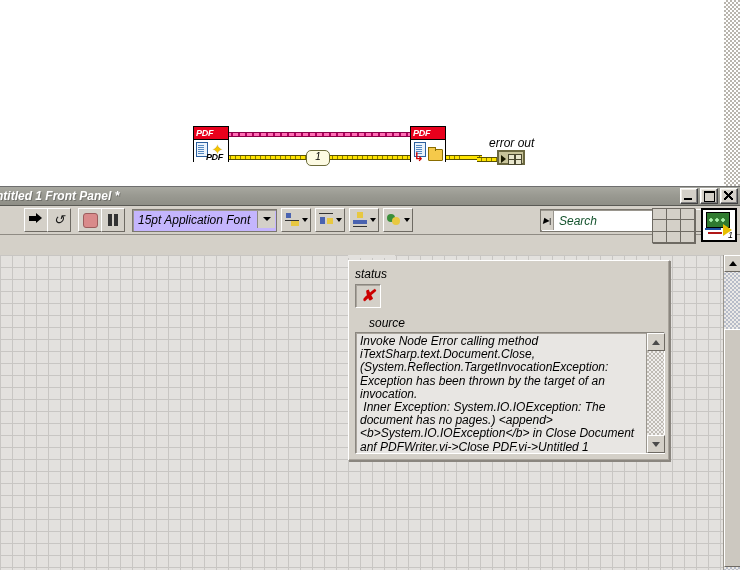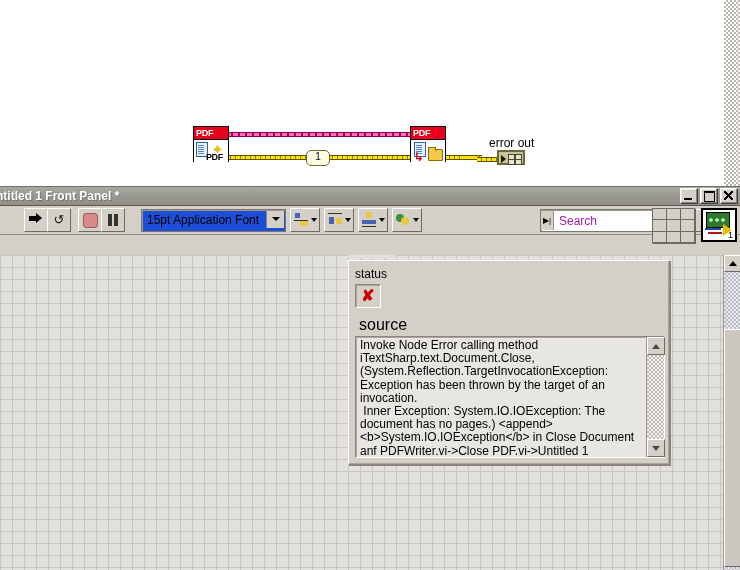--- a/index.html
+++ b/index.html
@@ -2,21 +2,21 @@
 <html><head>
 <meta charset="utf-8">
 <style>
   html,body{margin:0;padding:0;}
   body{
     width:740px;height:570px;overflow:hidden;
     font-family:"Liberation Sans", sans-serif;
     background:#ffffff;
     -webkit-font-smoothing:none;
   }
-  .root{position:relative;width:740px;height:498px;}
+  .root{position:relative;width:740px;height:498px;font-style:italic;}
 
   
   #block-diagram{
     position:absolute;left:0;top:0;width:740px;height:186px;
     background:#ffffff;overflow:hidden;
   }
   #bd-scroll-v{
     position:absolute;right:0;top:0;width:16px;height:186px;
     background-color:#ffffff;
     background-image:
@@ -171,21 +171,21 @@
   .tb-abort .dot{
     position:absolute;left:4px;top:4px;width:13px;height:13px;border-radius:3px;
     background:#d98a8a;border:1px solid #9c5c5c;
   }
   .tb-pause .p1,.tb-pause .p2{
     position:absolute;top:5px;width:4px;height:12px;background:#333;
   }
   .tb-pause .p1{left:6px;} .tb-pause .p2{left:12px;}
 
   .font-combo{
-    margin-left:17px;height:21px;width:143px;background:#1d4ed8;
+    margin-left:8px;height:21px;width:143px;background:#c4b5fd;
     border:1px solid #7b776f;box-shadow:inset 1px 1px 0 #9a968e;
     display:flex;align-items:center;position:relative;
   }
   .font-combo .txt{
     font-size:12px;color:#000;padding-left:5px;
     font-family:"Liberation Sans", sans-serif;white-space:nowrap;
   }
   .font-combo .arrow{
     position:absolute;right:1px;top:1px;width:17px;height:17px;
     background:#d4d0c8;border-left:1px solid #8c8880;
@@ -215,21 +215,21 @@
   .search-box{
     position:absolute;right:46px;top:3px;width:152px;height:21px;background:#ffffff;
     border:1px solid #7b776f;box-shadow:inset 1px 1px 0 #9a968e;
     display:flex;align-items:center;
   }
   .search-box .pre{
     width:12px;height:19px;background:#d4d0c8;border-right:1px solid #9a968e;
     display:flex;align-items:center;justify-content:center;font-size:8px;color:#000;
   }
   .search-box .ph{
-    font-size:12px;color:#a21caf;padding-left:5px;
+    font-size:12px;color:#14532d;padding-left:5px;
     font-family:"Liberation Sans", sans-serif;
   }
   .mag{position:absolute;right:5px;top:3px;width:13px;height:13px;}
   .mag .ring{
     position:absolute;left:0;top:0;width:9px;height:9px;border-radius:50%;
     border:2px solid #2b6fa8;background:#cfe6f5;
   }
   .mag .hand{
     position:absolute;left:8px;top:8px;width:5px;height:2px;background:#c86a12;
     transform:rotate(45deg);transform-origin:0 0;
@@ -347,22 +347,22 @@
   #code-radix{
     width:11px;height:20px;background:#bdb9b1;color:#6b675f;font-size:9px;
     display:flex;align-items:center;justify-content:center;
     font-family:"Liberation Sans", sans-serif;
   }
   #code-value{
     font-size:13px;color:#101a52;padding-left:8px;
     font-family:"Liberation Sans", sans-serif;
   }
   #src-cap{
-    font-size:16px;color:#000;font-family:"Liberation Sans", sans-serif;
-    display:block;margin:8px 0 2px 4px;
+    font-size:12px;color:#000;font-family:"Liberation Sans", sans-serif;
+    display:block;margin:8px 0 2px 14px;
   }
   #source-box{
     position:relative;width:310px;height:122px;background:#e8e6e3;
     border:1px solid #8a867f;border-right-color:#ffffff;border-bottom-color:#ffffff;
     box-shadow:inset 1px 1px 0 #a9a49c;box-sizing:border-box;
     margin-bottom:6px;
   }
   #source-text{
     position:absolute;left:4px;top:2px;right:19px;top:2px;
     font-size:12px;line-height:13.2px;color:#000;white-space:pre-wrap;

